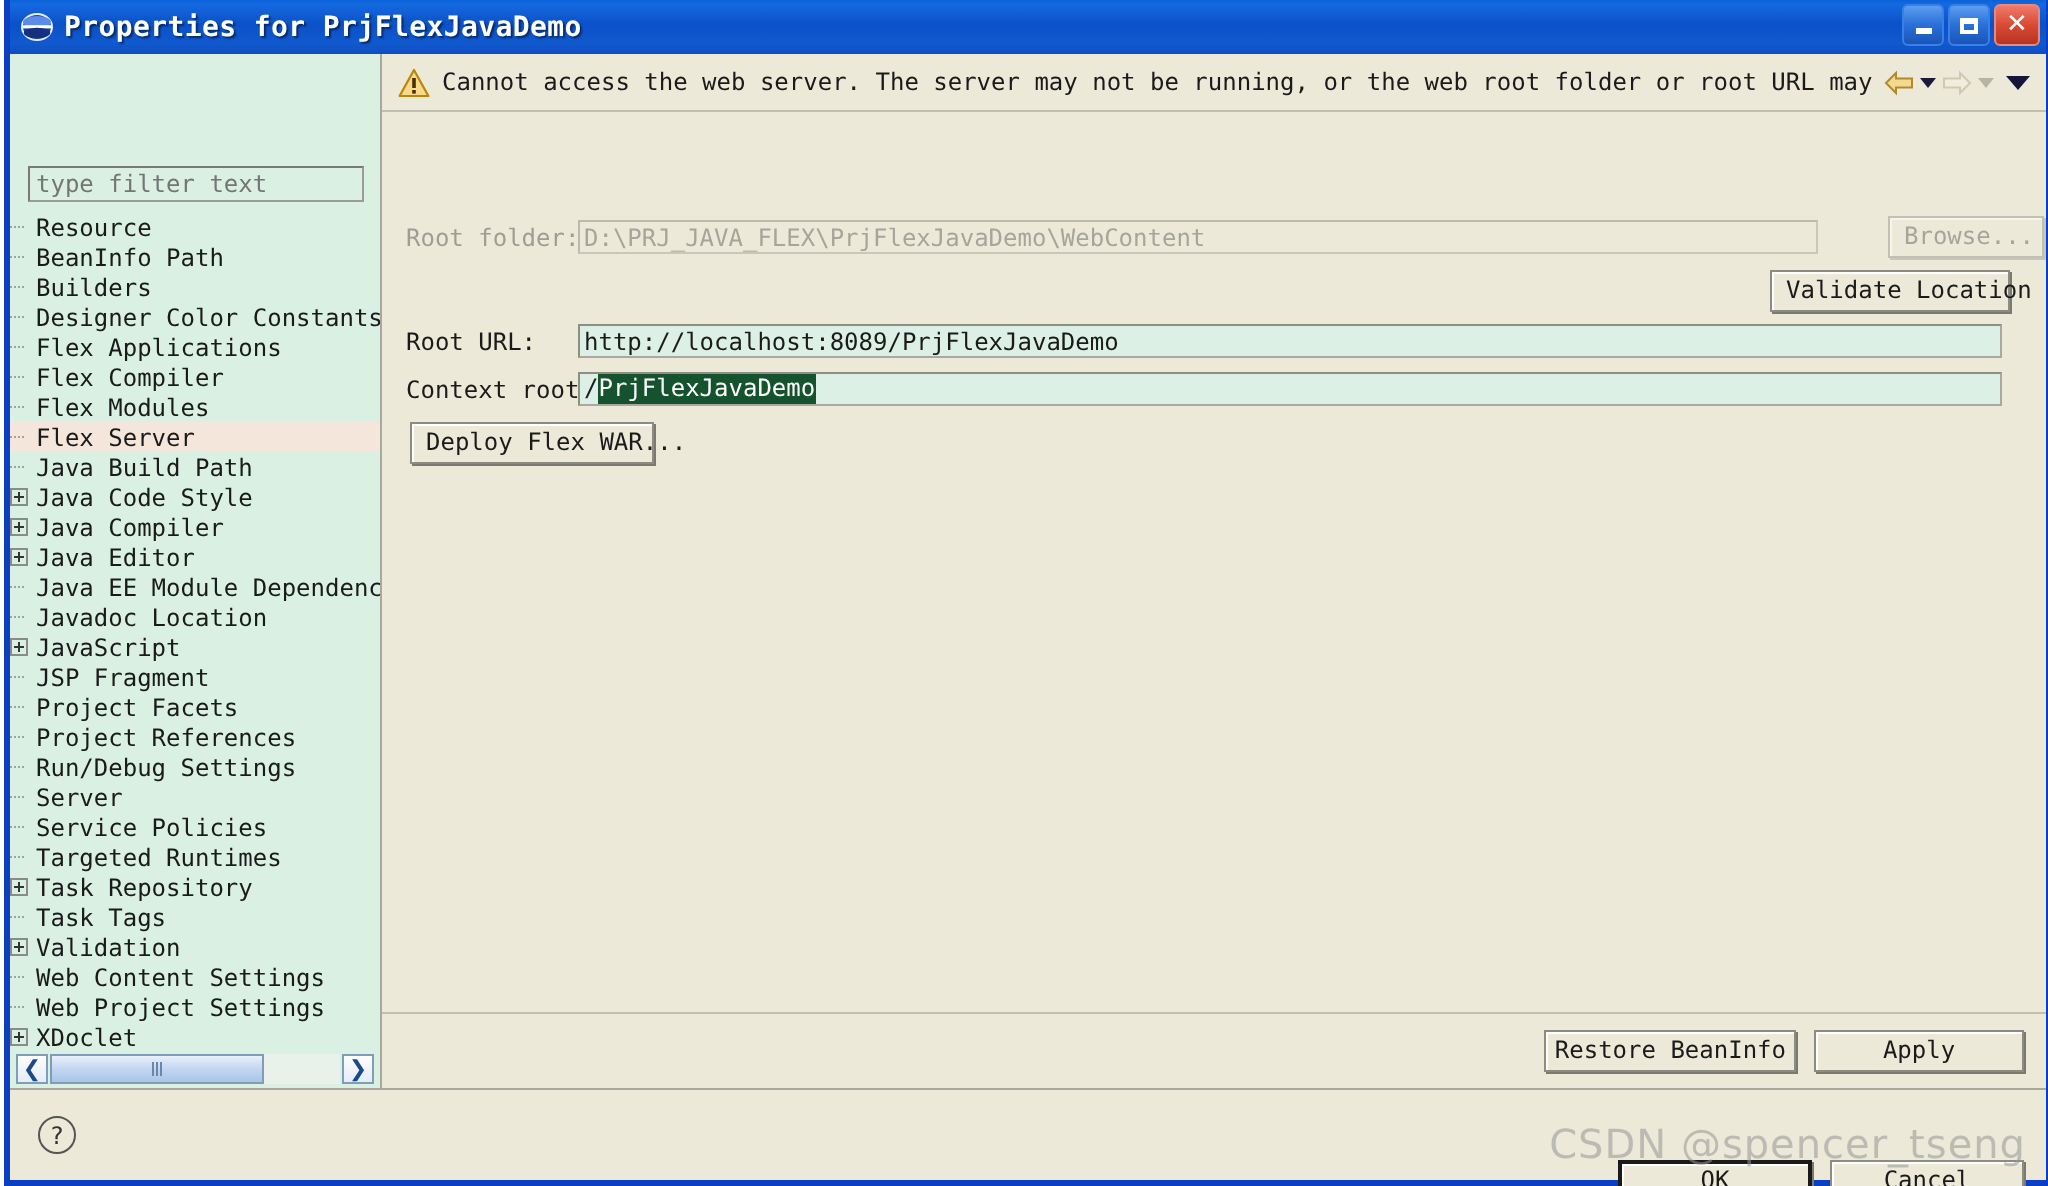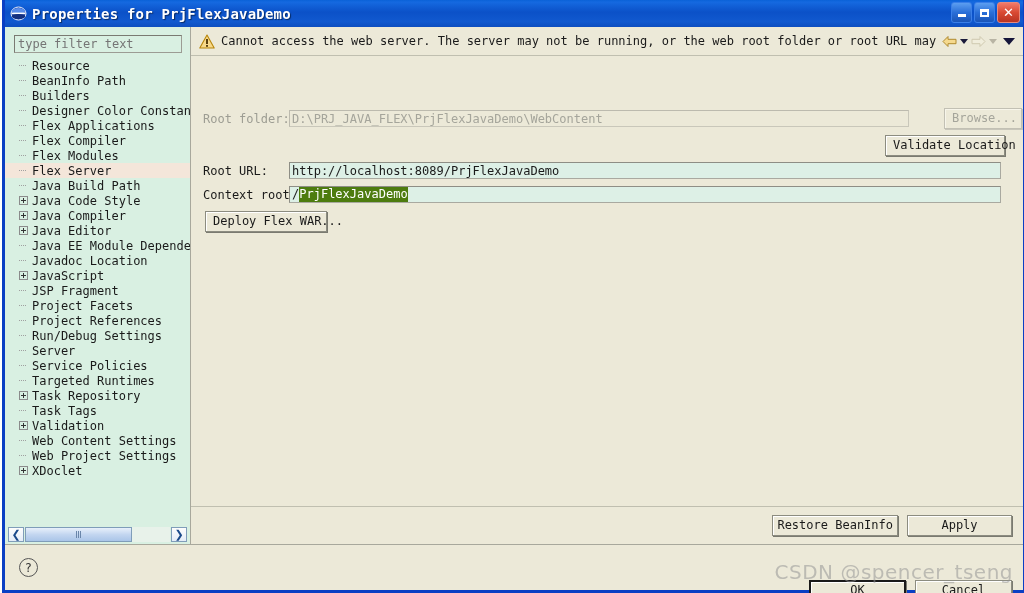--- a/index.html
+++ b/index.html
@@ -70,21 +70,21 @@
   .dlg-body { flex: 1 1 auto; display: flex; min-height: 0; position: relative; }
 
   
   .left-pane {
     width: 186px; flex: 0 0 186px;
     background: #d9f0e2;
     display: flex; flex-direction: column;
     border-right: 1px solid #a8a89c;
     box-sizing: border-box;
   }
-  .filter-wrap { padding: 6px 8px 3px 9px; }
+  .filter-wrap { padding: 6px 8px 3px 9px; margin-top: 48px; }
   .filter-input {
     width: 100%; box-sizing: border-box;
     height: 18px;
     font-family: "DejaVu Sans Mono", monospace;
     font-size: 12px;
     color: #2b2b2b;
     background: #d9f0e2;
     border: 1px solid #9c9c94;
     border-top-color: #7a7a72;
     border-left-color: #7a7a72;
@@ -96,21 +96,20 @@
     overflow: hidden;
     padding-top: 2px;
     position: relative;
   }
   .tree-item {
     height: 15px;
     display: flex; align-items: center;
     font-size: 12px;
     color: #1a1a1a;
     white-space: nowrap;
-    padding-left: 14px;
     position: relative;
     cursor: default;
   }
   .tree-item.selected { background: #f4e6da; }
   .expander {
     width: 9px; height: 9px; flex: 0 0 9px;
     border: 1px solid #8b8b8b;
     background: #d9f0e2;
     position: relative;
     margin-right: 4px;
@@ -235,21 +234,21 @@
     border: 1px solid #8c8c80;
     box-shadow: inset 1px 1px 0 #ffffff, 1px 1px 0 #7a7a70;
     padding: 2px 7px;
     height: 21px; box-sizing: border-box;
     line-height: 15px;
     white-space: nowrap;
     cursor: default;
   }
   .btn.disabled { color: #a5a59b; border-color: #c2c0b4; box-shadow: inset 1px 1px 0 #f7f5ea, 1px 1px 0 #c8c6ba; }
   .btn.default { border: 2px solid #1a1a1a; padding: 1px 6px; }
-  .sel-text { background: #4d7c0f; color: #ffffff; }
+  .sel-text { background: #14532d; color: #ffffff; }
 
   
   .btn-bar {
     flex: 0 0 38px; height: 38px;
     display: flex; align-items: center; justify-content: flex-end;
     padding-right: 11px; gap: 9px;
     border-top: 1px solid #c0bfb0;
     box-sizing: border-box;
   }
   .btn-bar .btn { min-width: 105px; text-align: center; padding: 2px 4px; }

